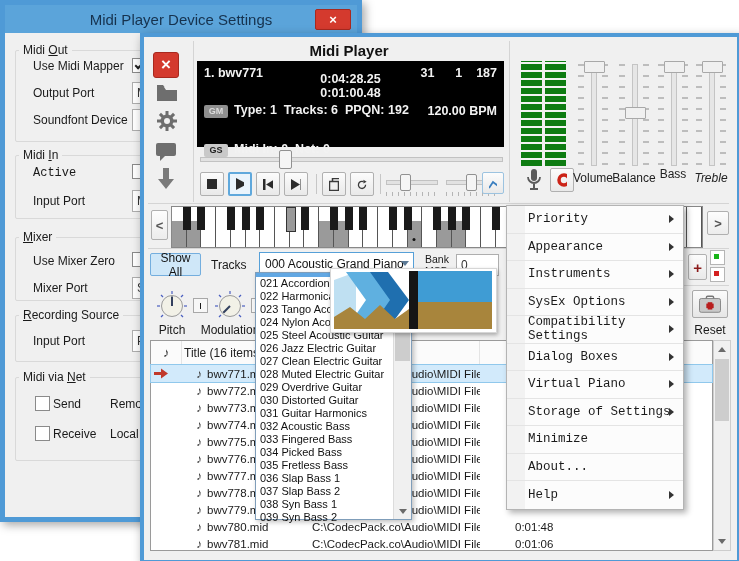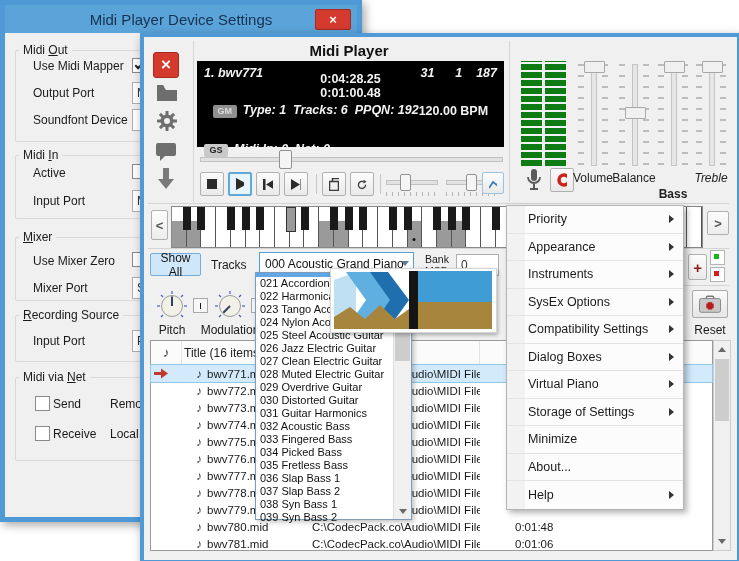--- a/index.html
+++ b/index.html
@@ -1,18 +1,18 @@
 <!DOCTYPE html>
 <html><head>
 <meta charset="utf-8">
 <style>
   html,body{margin:0;padding:0;background:#fff;font-family:"Liberation Sans",sans-serif;}
   .stage{position:relative;width:739px;height:561px;overflow:hidden;background:#fff;}
   .abs{position:absolute;}
-  .pre{white-space:pre;font-style:italic;}
+  .pre{white-space:pre;}
 
   
   .dlg{position:absolute;left:0;top:0;width:352px;height:512px;background:#f0f0f0;
        border:5px solid #4f9ad6;box-shadow:3px 3px 9px rgba(0,0,0,.35);z-index:1;}
   .dlg-title{position:absolute;left:0;top:0;right:0;height:28px;background:#5ba4da;
        color:#16324e;font-size:15px;display:flex;align-items:center;justify-content:center;}
   .btn-close{position:absolute;background:#d43a2e;border:1px solid #a8291f;border-radius:2px;
        color:#fff;font-weight:bold;display:flex;align-items:center;justify-content:center;cursor:default;}
   .dlg-body{position:absolute;left:0;top:28px;right:0;bottom:0;background:#f0f0f0;}
   .grp{position:absolute;border:1px solid #d9d9d9;border-radius:2px;}
@@ -118,21 +118,21 @@
   .dd-item{height:13px;line-height:13px;font-size:11px;color:#111;padding-left:4px;white-space:nowrap;overflow:hidden;}
   .dd-sb{position:absolute;right:0;top:0;width:17px;bottom:0;background:#f0f0f0;border-left:1px solid #dcdcdc;}
 
   
   .art{position:absolute;left:330px;top:268px;width:167px;height:65px;background:#fff;
       box-shadow:1px 2px 4px rgba(0,0,0,.3);z-index:6;}
 
   
   .menu{position:absolute;left:506px;top:205px;width:178px;height:305px;z-index:7;
       background:linear-gradient(90deg,#f2f2f2 0 18px,#fcfcfc 18px);border:1px solid #b4b4b4;
-      box-shadow:3px 3px 6px rgba(0,0,0,.3);box-sizing:border-box;}
+      box-shadow:3px 3px 6px rgba(0,0,0,.3);box-sizing:border-box;font-family:Liberation Mono, monospace;}
   .menu-item{height:27.5px;display:flex;align-items:center;position:relative;font-size:12.5px;color:#1b1b1b;
       border-bottom:1px solid #e4e4e4;box-sizing:border-box;}
   .menu-item:last-child{border-bottom:none;}
   .menu-item .ml{padding-left:21px;}
   .menu-item .sub{display:none;position:absolute;right:9px;width:0;height:0;
       border-top:4px solid transparent;border-bottom:4px solid transparent;border-left:5px solid #333;}
   .menu-item.has-sub .sub{display:block;}
 </style>
 </head>
 <body>
@@ -150,21 +150,21 @@
       <div class="grp-label" style="left:14px;top:10px;"><span>Midi </span><span class="mn">O</span><span>ut</span></div>
       <div class="flabel" style="left:28px;top:26px;">Use Midi Mapper</div>
       <span class="cb on" style="left:127px;top:25px;"></span>
       <div class="flabel" style="left:28px;top:53px;">Output Port</div>
       <div class="tb" style="left:127px;top:49px;width:70px;height:20px;">M</div>
       <div class="flabel" style="left:28px;top:80px;">Soundfont Device</div>
       <div class="tb" style="left:127px;top:76px;width:70px;height:20px;"></div>
 
       <div class="grp" style="left:10px;top:122px;width:335px;height:62px;"></div>
       <div class="grp-label" style="left:14px;top:115px;"><span>Midi </span><span class="mn">I</span><span>n</span></div>
-      <div class="flabel" style="left:28px;top:133px;">Active</div>
+      <div class="flabel" style="left:28px;top:133px;font-family:Liberation Mono, monospace;">Active</div>
       <span class="cb" style="left:127px;top:131px;"></span>
       <div class="flabel" style="left:28px;top:161px;">Input Port</div>
       <div class="tb" style="left:127px;top:157px;width:70px;height:20px;">M</div>
 
       <div class="grp" style="left:10px;top:204px;width:335px;height:62px;"></div>
       <div class="grp-label" style="left:14px;top:197px;"><span></span><span class="mn">M</span><span>ixer</span></div>
       <div class="flabel" style="left:28px;top:221px;">Use Mixer Zero</div>
       <span class="cb" style="left:127px;top:219px;"></span>
       <div class="flabel" style="left:28px;top:248px;">Mixer Port</div>
       <div class="tb" style="left:127px;top:244px;width:70px;height:20px;">S</div>
@@ -223,21 +223,21 @@
     <div class="ptitle">Midi Player</div>
     <div class="lcd">
       <div class="lcd-row" style="top:5px;">
         <span class="pre">1. bwv771</span>
         <span class="pre">31      1    187</span>
       </div>
       <div class="lcd-row" style="top:11px;flex-direction:column;">
         <span>0:04:28.25</span>
         <span>0:01:00.48</span>
       </div>
-      <div class="lcd-row" style="top:42px;justify-content:center;">
+      <div class="lcd-row" style="top:42px;">
         <span><span class="badge gm">GM</span><span class="pre">Type: 1  Tracks: 6  PPQN: 192</span></span>
         <span>120.00 BPM</span>
       </div>
       <div class="lcd-row" style="top:61px;margin-top:20px;">
         <span><span class="badge gs">GS</span><span class="pre">Midi In: 0  Net: 0</span></span>
       </div>
     </div>
 
     <div class="track-h" style="left:56px;top:120px;width:301px;"></div>
     <div class="thumb" style="left:135px;top:113px;width:11px;height:17px;"></div>
@@ -322,21 +322,21 @@
             <rect x="4" y="20" width="8" height="2" fill="#5a5a5a"></rect>
           </svg>
     </span>
     <button class="tbtn" style="left:406px;top:131px;width:24px;height:24px;">
           <svg width="14" height="14">
             <circle cx="7" cy="7" r="5" fill="none" stroke="#cc2418" stroke-width="3.5"></circle>
           </svg>
         </button>
     <div class="mixlab" style="left:449px;top:134px;">Volume</div>
     <div class="mixlab" style="left:490px;top:134px;">Balance</div>
-    <div class="mixlab" style="left:529px;top:150px;font-weight:bold;">Bass</div>
+    <div class="mixlab" style="left:529px;top:130px;">Bass</div>
     <div class="mixlab" style="left:567px;top:134px;font-style:italic;">Treble</div>
 
     <div class="hline" style="left:4px;top:166px;width:581px;"></div>
 
     <button class="navbtn" style="left:7px;top:173px;width:17px;height:30px;">&lt;</button>
     <div class="kbd">
           <div class="wkey pressed" style="left: 0%; width: 2.77778%;"></div>
           <div class="wkey pressed" style="left: 2.77778%; width: 2.77778%;"></div>
           <div class="wkey" style="left: 5.55556%; width: 2.77778%;"></div>
           <div class="wkey" style="left: 8.33333%; width: 2.77778%;"></div>

